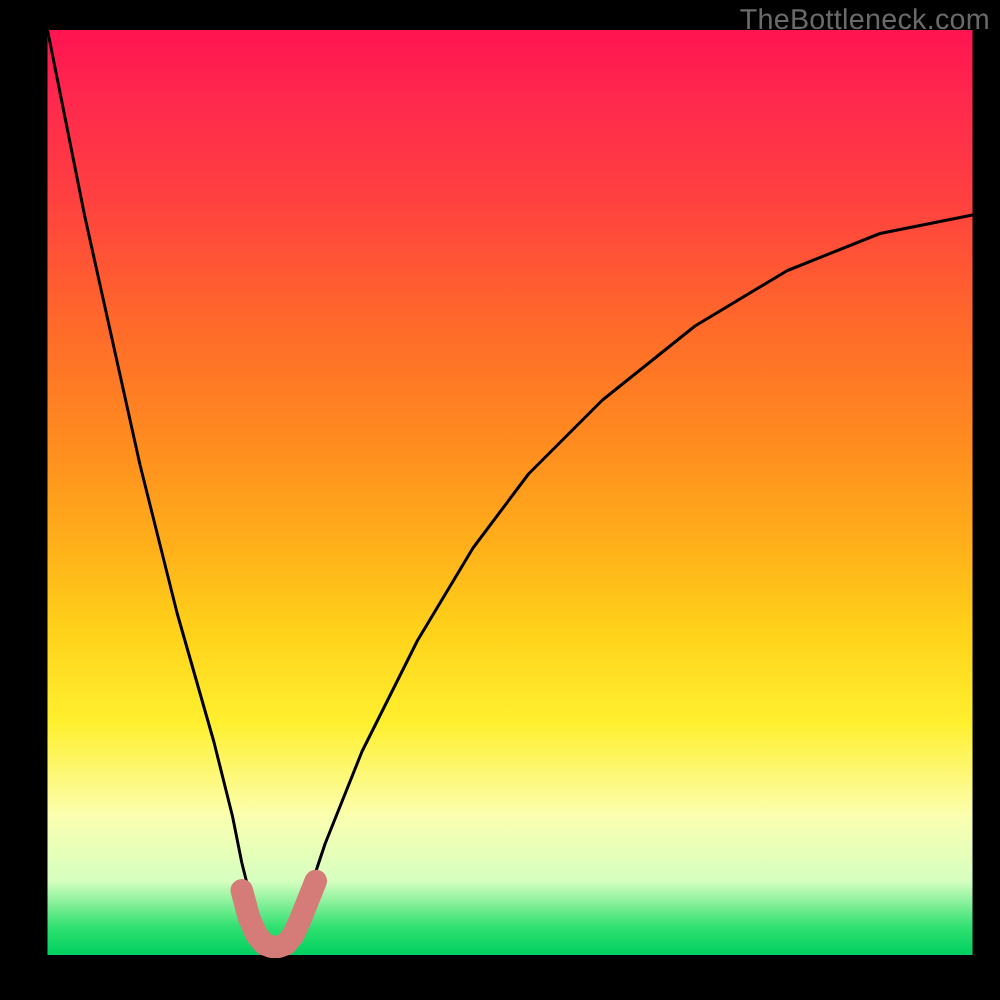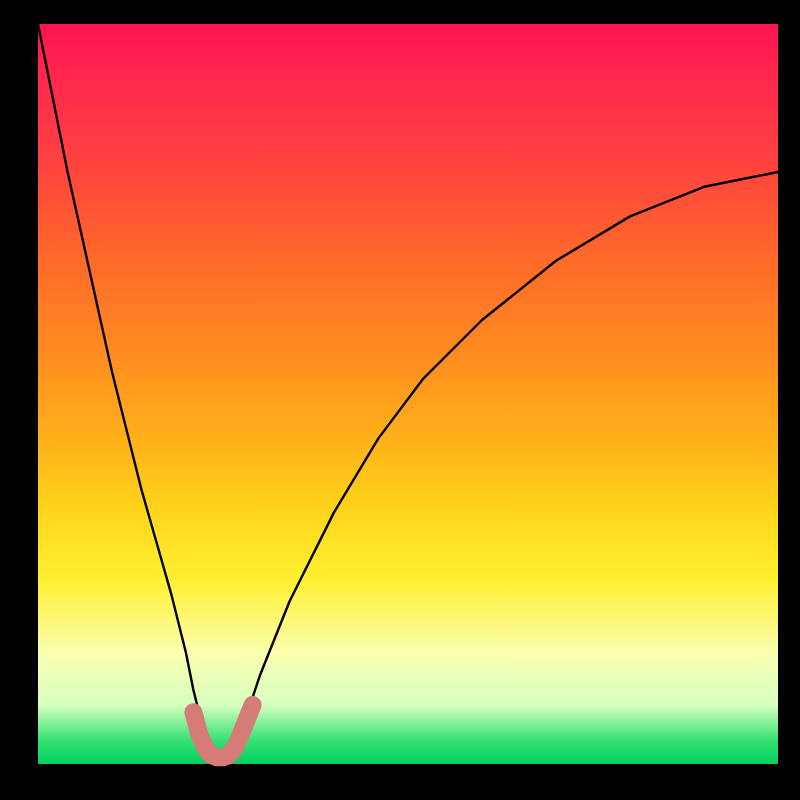--- a/index.html
+++ b/index.html
@@ -57,20 +57,21 @@
     top: 0;
     width: 740px;
     height: 740px;
     overflow: visible;
   }
 </style>
 </head>
 <body>
 
 <div class="frame">
+  <div class="watermark">TheBottleneck.com</div>
 
   <div class="plot">
     <svg class="curves" viewBox="0 0 740 740" preserveAspectRatio="none">
       <path id="curve-main" fill="none" stroke="#000" stroke-width="2.4" stroke-linecap="round" stroke-linejoin="round" d="M0.00 0.00 L14.80 74.00 L29.60 148.00 L44.40 214.60 L59.20 281.20 L74.00 347.80 L88.80 407.00 L103.60 466.20 L118.40 518.00 L133.20 569.80 L148.00 629.00 L155.40 666.00 L162.80 695.60 L170.20 717.80 L177.60 728.90 L185.00 732.60 L192.40 728.90 L199.80 717.80 L207.20 695.60 L222.00 651.20 L251.60 577.20 L296.00 488.40 L340.40 414.40 L384.80 355.20 L444.00 296.00 L518.00 236.80 L592.00 192.40 L666.00 162.80 L740.00 148.00"></path>
       <path id="curve-hl" fill="none" stroke="#d57b78" stroke-width="18" stroke-linecap="round" stroke-linejoin="round" d="M155.40 688.20 L161.32 710.40 L167.24 723.72 L173.16 731.12 L179.08 733.34 L185.00 733.34 L190.92 731.12 L196.84 723.72 L202.76 710.40 L208.68 695.60 L214.60 680.80"></path>
     </svg>
   </div>
 </div>
 
 </body></html>

